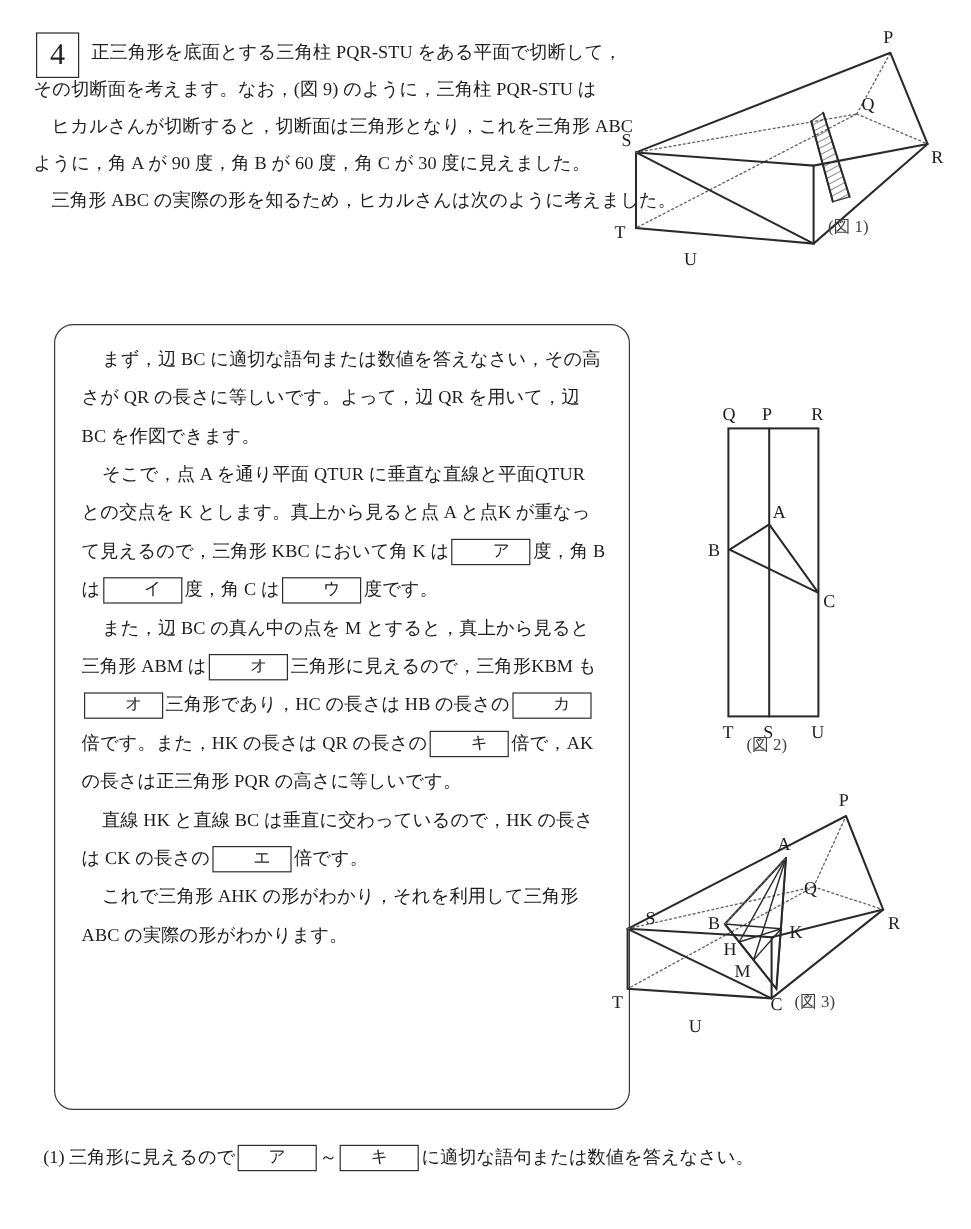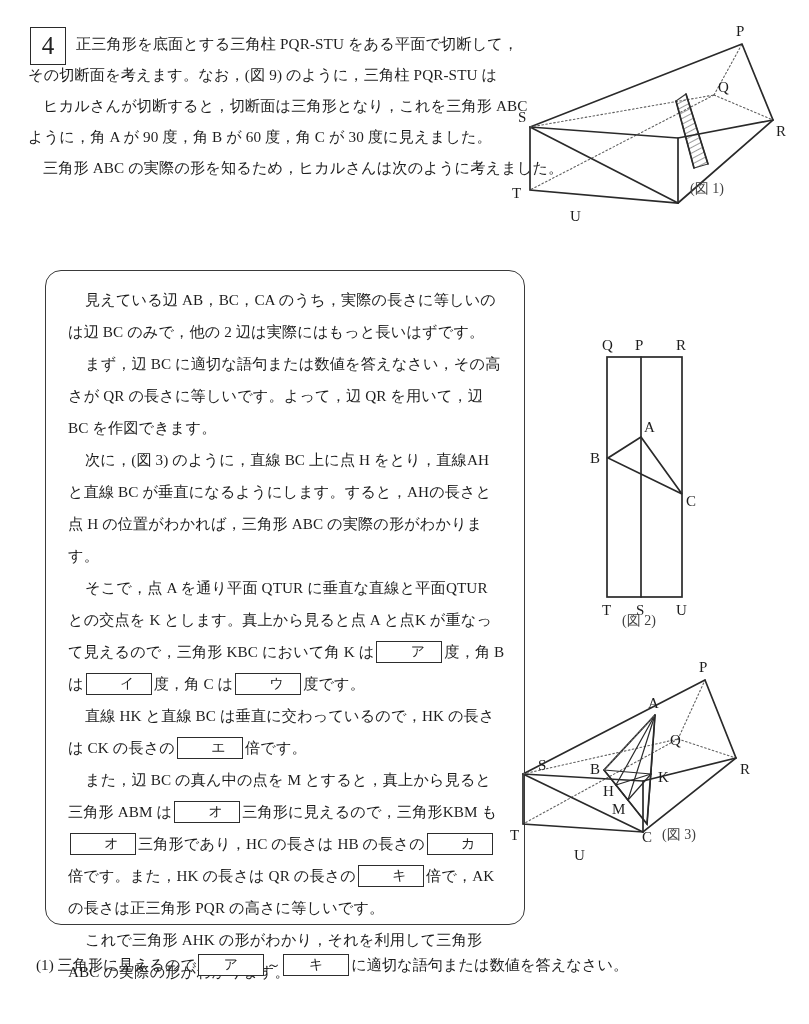--- a/index.html
+++ b/index.html
@@ -138,31 +138,29 @@
     <p class="first">正三角形を底面とする三角柱 PQR-STU をある平面で切断して，</p>
     <p>その切断面を考えます。なお，(図 9) のように，三角柱 PQR-STU は</p>
     <p class="ind">ヒカルさんが切断すると，切断面は三角形となり，これを三角形 ABC</p>
     <p>ように，角 A が 90 度，角 B が 60 度，角 C が 30 度に見えました。</p>
     <p class="ind">三角形 ABC の実際の形を知るため，ヒカルさんは次のように考えました。</p>
   </div>
 
   <div class="thoughtbox"></div>
 
   <div class="thoughttext">
-    <p><span>見えている辺 AB，BC，CA のうち，実際の長さに等し</span><span>いのは辺 BC のみで，他の 2 辺は実際にはもっと長いはず</span><span>です。</span></p>
 
     <p><span>まず，辺 BC に適切な語句または数値を答えなさい，</span><span>その高さが QR の長さに等しいです。よって，辺 QR を用</span><span>いて，辺 BC を作図できます。</span></p>
 
-    <p><span>次に，(図 3) のように，直線 BC 上に点 H をとり，直線</span><span>AH と直線 BC が垂直になるようにします。すると，AH</span><span>の長さと点 H の位置がわかれば，三角形 ABC の実際の形</span><span>がわかります。</span></p>
 
     <p><span>そこで，点 A を通り平面 QTUR に垂直な直線と平面</span><span>QTUR との交点を K とします。真上から見ると点 A と点</span><span>K が重なって見えるので，三角形 KBC において角 K は</span><span class="blank">ア</span><span>度，角 B は</span><span class="blank">イ</span><span>度，角 C は</span><span class="blank">ウ</span><span>度です。</span></p>
 
+    <p><span>また，辺 BC の真ん中の点を M とすると，真上から見</span><span>ると三角形 ABM は</span><span class="blank">オ</span><span>三角形に見えるので，三角形</span><span>KBM も</span><span class="blank">オ</span><span>三角形であり，HC の長さは HB の長さの</span><span class="blank">カ</span><span>倍です。また，HK の長さは QR の長さの</span><span class="blank">キ</span><span>倍</span><span>で，AK の長さは正三角形 PQR の高さに等しいです。</span></p>
+
     <p><span>直線 HK と直線 BC は垂直に交わっているので，HK の</span><span>長さは CK の長さの</span><span class="blank">エ</span><span>倍です。</span></p>
-
-    <p><span>また，辺 BC の真ん中の点を M とすると，真上から見</span><span>ると三角形 ABM は</span><span class="blank">オ</span><span>三角形に見えるので，三角形</span><span>KBM も</span><span class="blank">オ</span><span>三角形であり，HC の長さは HB の長さの</span><span class="blank">カ</span><span>倍です。また，HK の長さは QR の長さの</span><span class="blank">キ</span><span>倍</span><span>で，AK の長さは正三角形 PQR の高さに等しいです。</span></p>
 
     <p><span>これで三角形 AHK の形がわかり，それを利用して三角</span><span>形 ABC の実際の形がわかります。</span></p>
   </div>
 
   <div class="q1">
     <span>(1)</span>
     <span>三角形に見えるので</span><span class="blank">ア</span><span>～</span><span class="blank">キ</span><span>に適切な語句または数値を答えなさい。</span>
   </div>
 
   <div class="fig" id="fig1">

